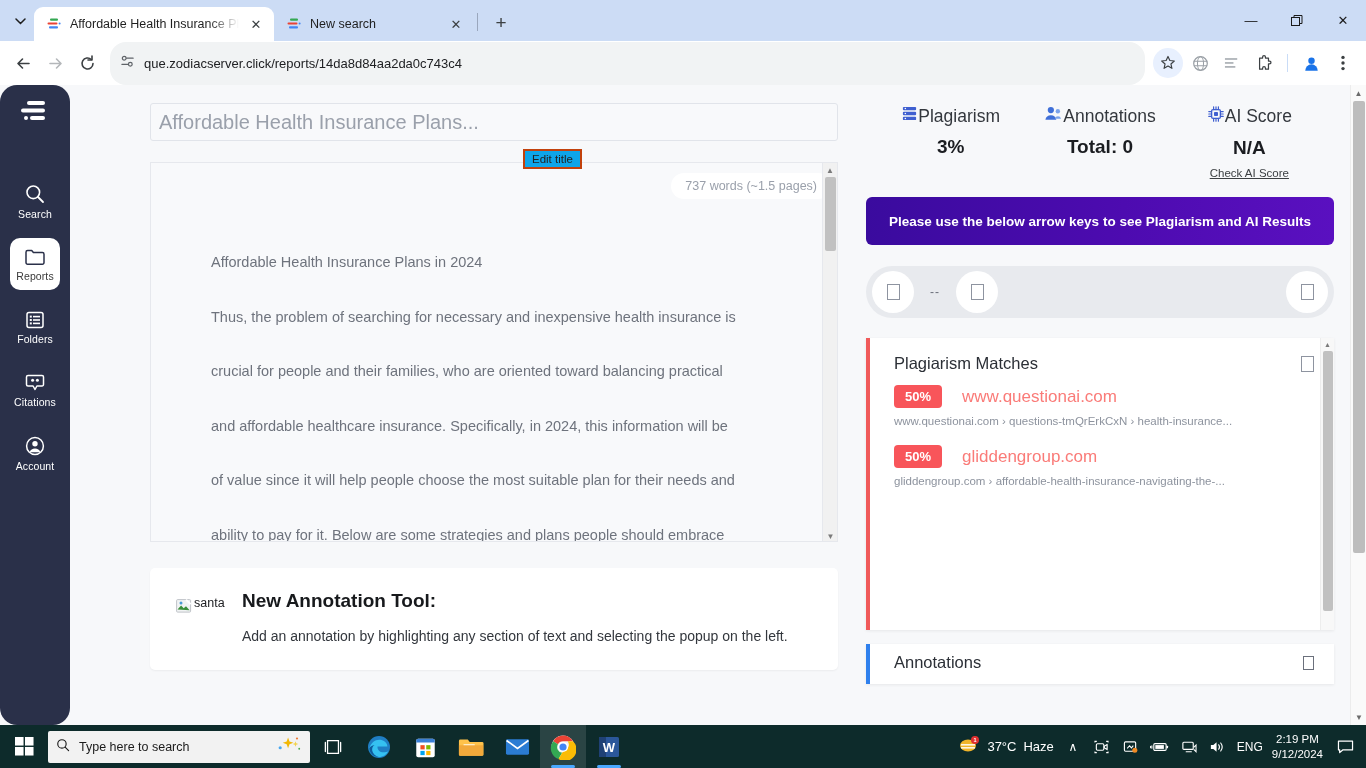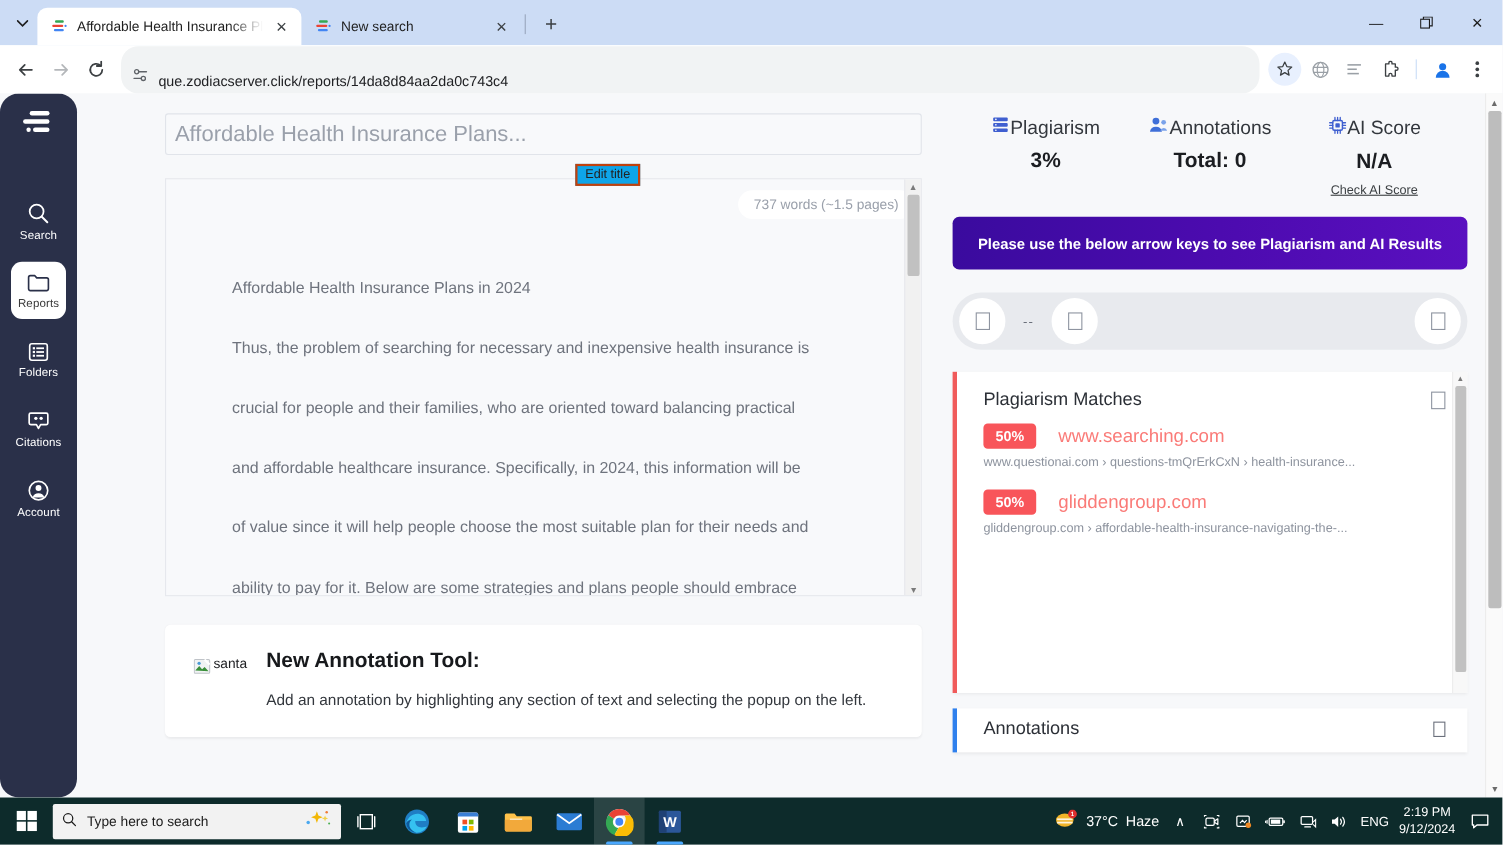--- a/index.html
+++ b/index.html
@@ -60,21 +60,21 @@
     padding: 0 8px; gap: 2px;
   }
   .tb-icon {
     width: 30px; height: 30px; border-radius: 50%; display: flex;
     align-items: center; justify-content: center; color: #3c4043;
     flex: 0 0 auto;
   }
   .tb-icon.dim { color: #b4b7ba; }
   .omnibox {
     flex: 1; height: 43px; background: #f1f3f4; border-radius: 16px;
-    display: flex; align-items: flex-end; padding: 4px 10px; margin: 0 6px;
+    display: flex; align-items: center; padding: 4px 10px; margin: 0 6px;
     gap: 9px; min-width: 0;
   }
   .omnibox .url {
     font-size: 13px; color: #202124; white-space: nowrap;
     overflow: hidden; text-overflow: ellipsis;
   }
   .tb-right { display: flex; align-items: center; gap: 2px; }
   .tb-sep { width: 1px; height: 18px; background: #c9dcf7; margin: 0 6px; }
   .star-btn { background: #e8f0fe; border-radius: 50%; }
   .avatar-btn { color: #1a73e8; }
@@ -581,21 +581,21 @@
 
       <div class="result-card">
         <div class="card-head">
           <span class="card-title">Plagiarism Matches</span>
           <span class="tofu"></span>
         </div>
 
         <div class="match-row">
           <div class="match-line1">
             <span class="pct">50%</span>
-            <span class="match-domain">www.searching.com</span>
+            <span class="match-domain">www.questionai.com</span>
           </div>
           <div class="match-path">www.questionai.com › questions-tmQrErkCxN › health-insurance...</div>
         </div>
 
         <div class="match-row" style="margin-top:12px;">
           <div class="match-line1">
             <span class="pct">50%</span>
             <span class="match-domain">gliddengroup.com</span>
           </div>
           <div class="match-path">gliddengroup.com › affordable-health-insurance-navigating-the-...</div>

